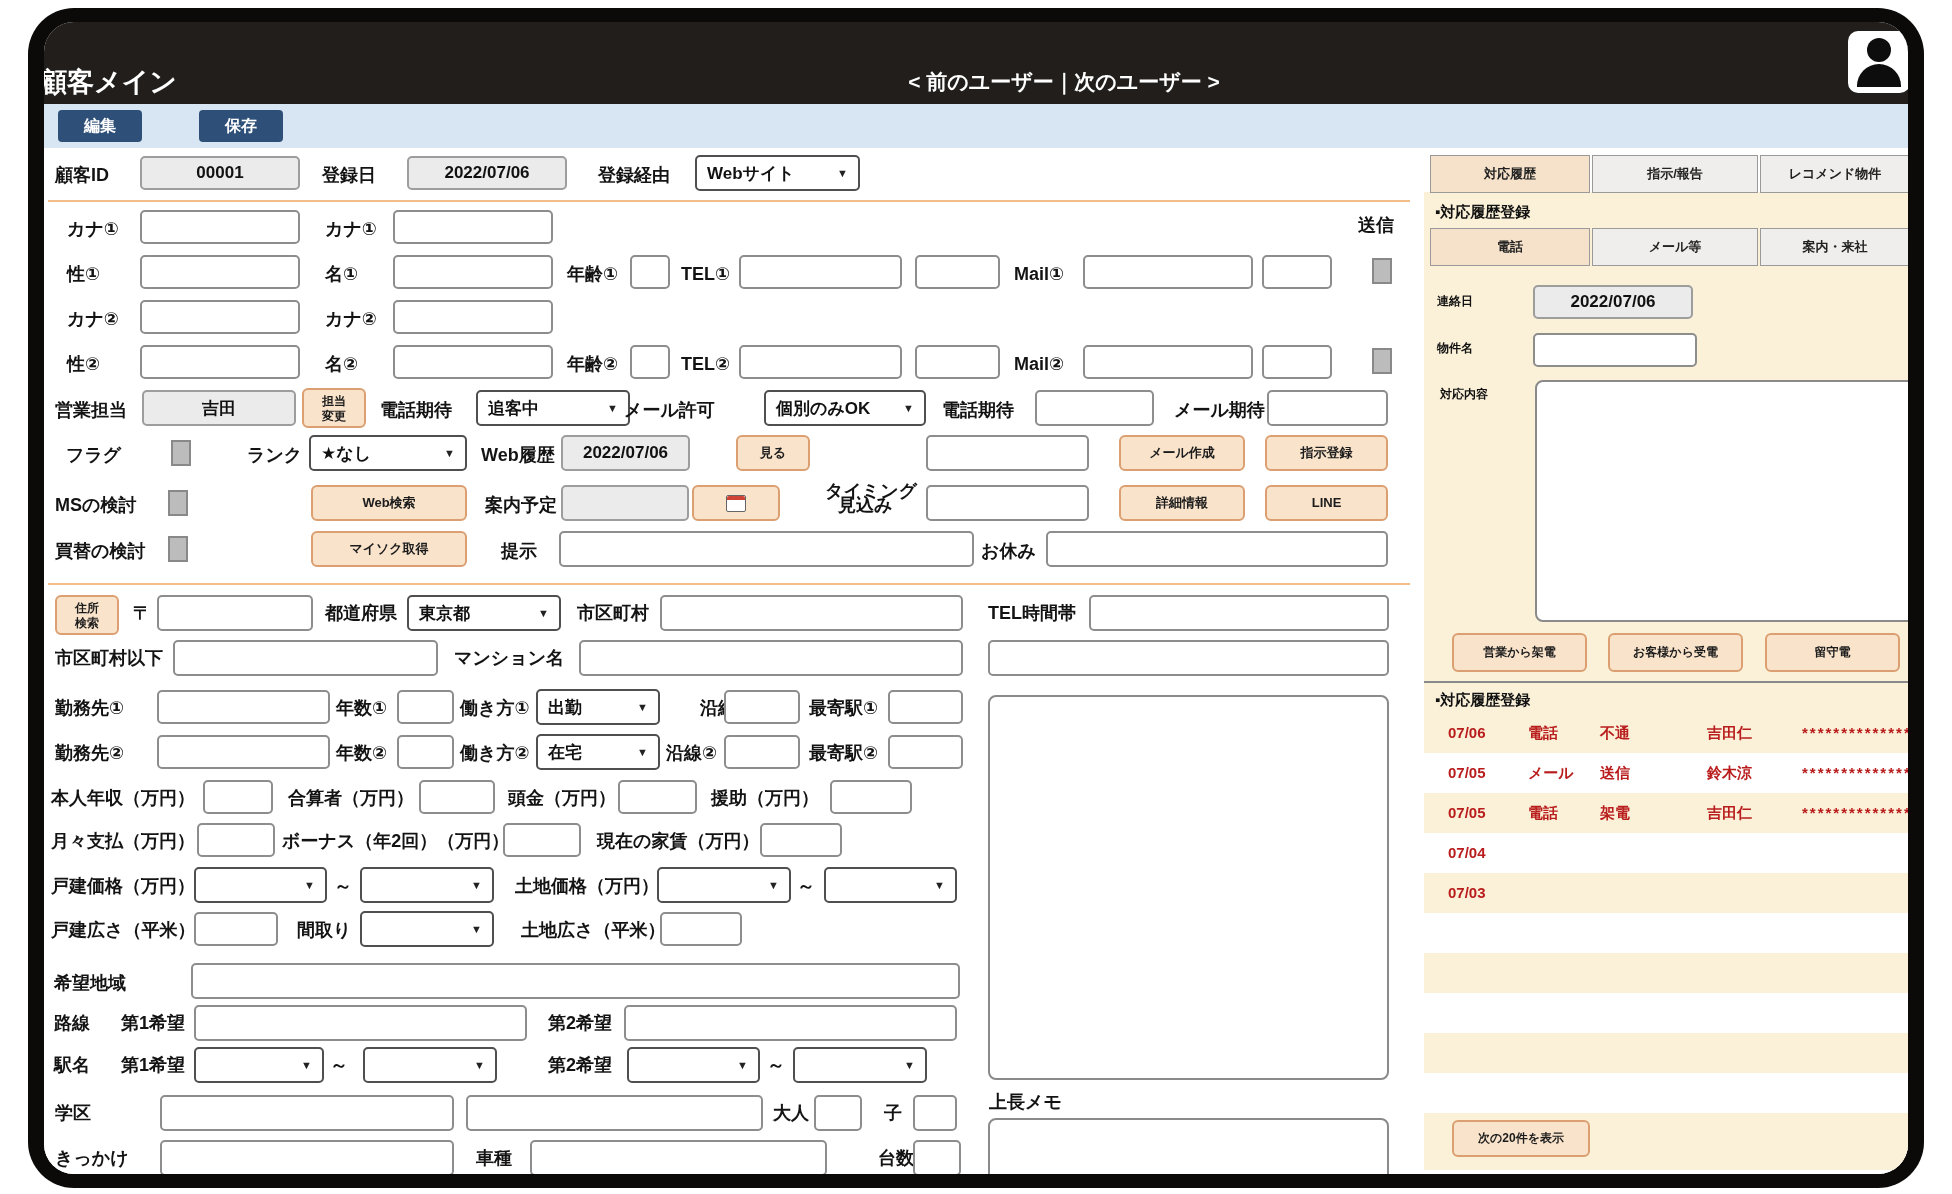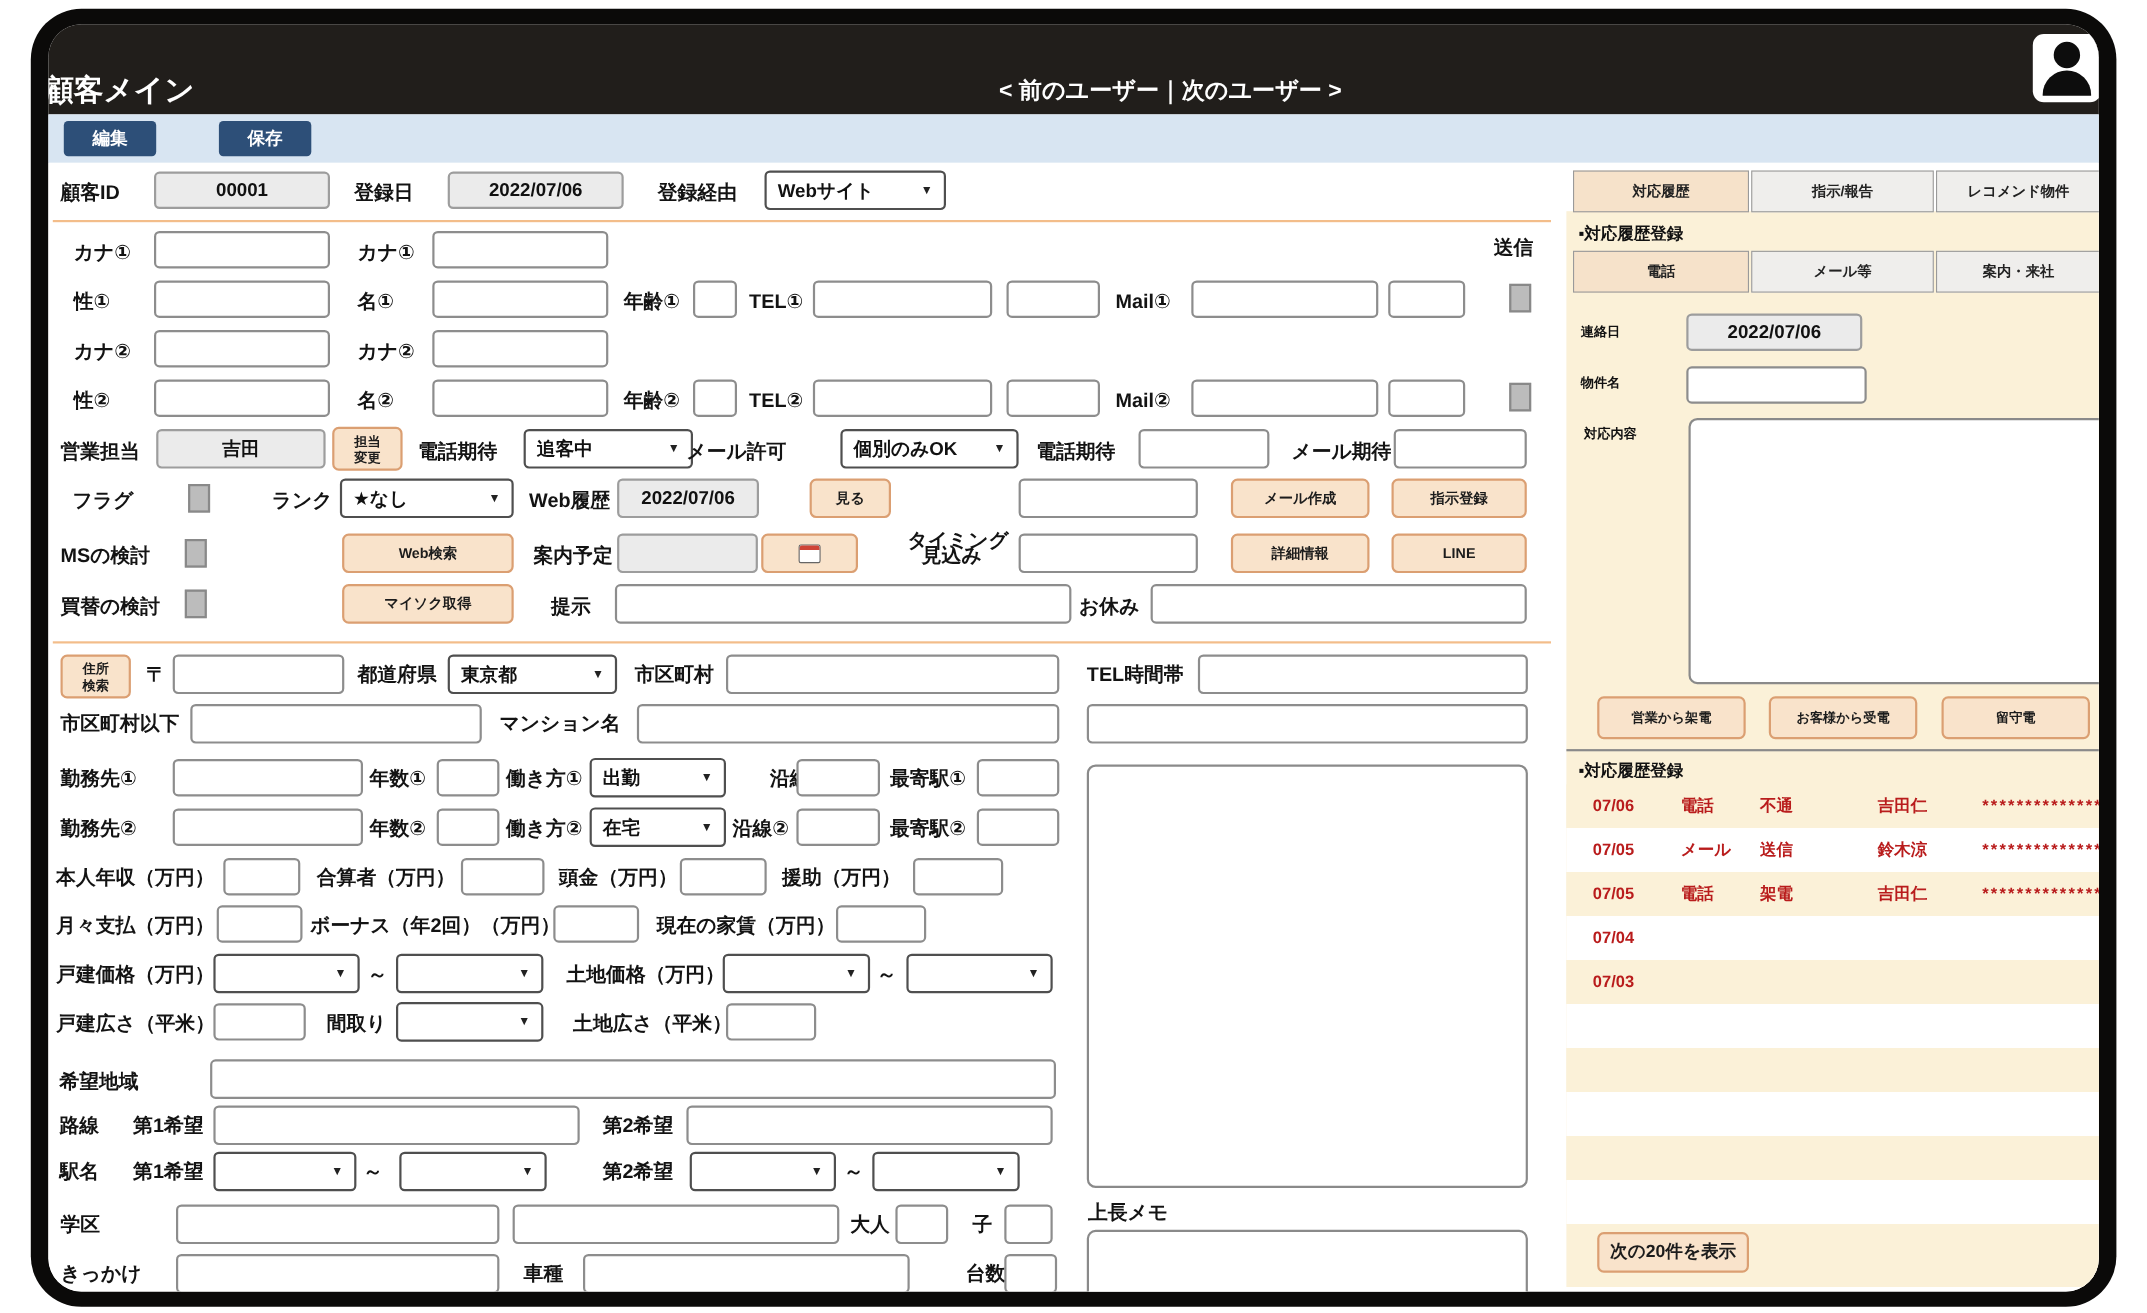--- a/index.html
+++ b/index.html
@@ -372,17 +372,17 @@
     <span class="c-per">吉田仁</span>
     <span class="c-mask">*******************</span>
   </div>
   <div class="hrow" style="top:833px;">
     <span class="c-date">07/04</span>
   </div>
   <div class="hrow" style="top:873px;">
     <span class="c-date">07/03</span>
   </div>
 
-  <button class="btn-o" style="left:1452px;top:1120px;width:138px;height:37px;font-size:16px;">次の20件を表示</button>
+  <button class="btn-o" style="left:1452px;top:1120px;width:138px;height:37px;font-size:12px;">次の20件を表示</button>
 
 </div>
 </div>
 </div>
 
 </body></html>

